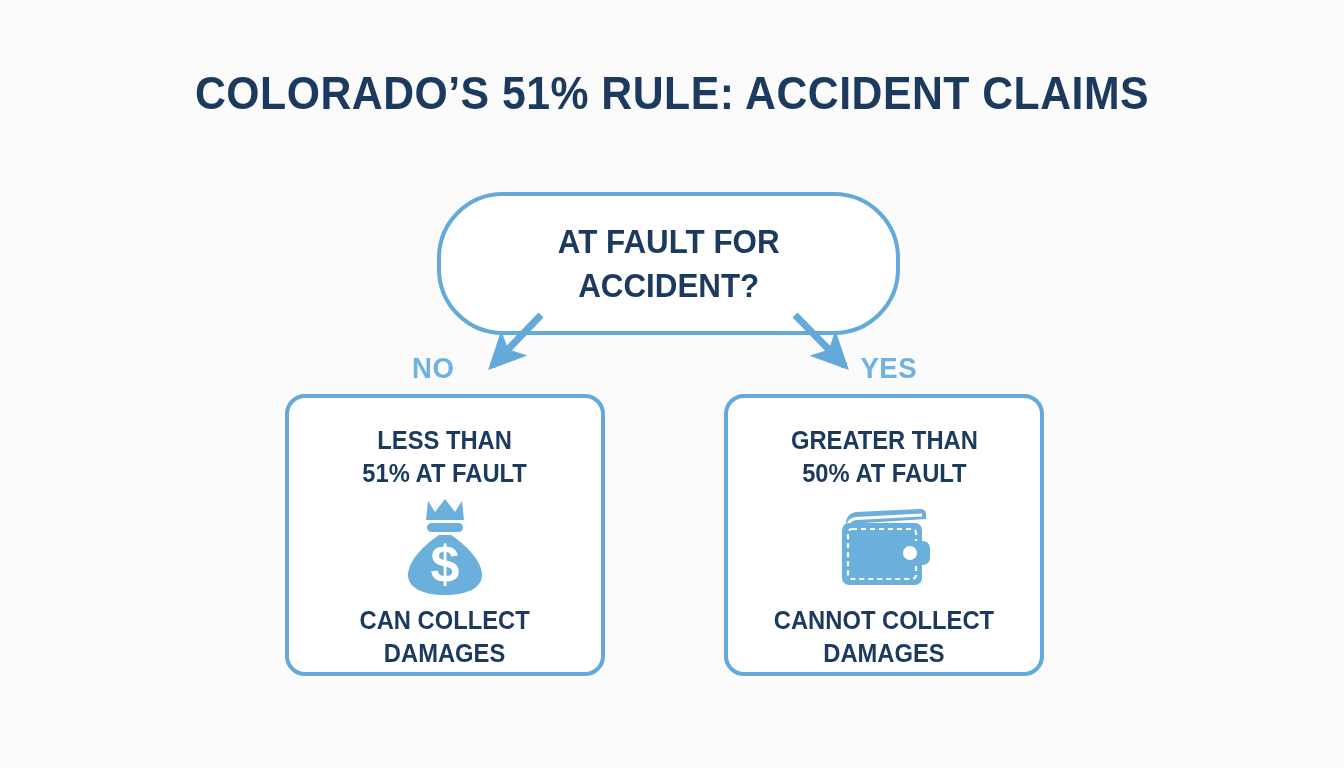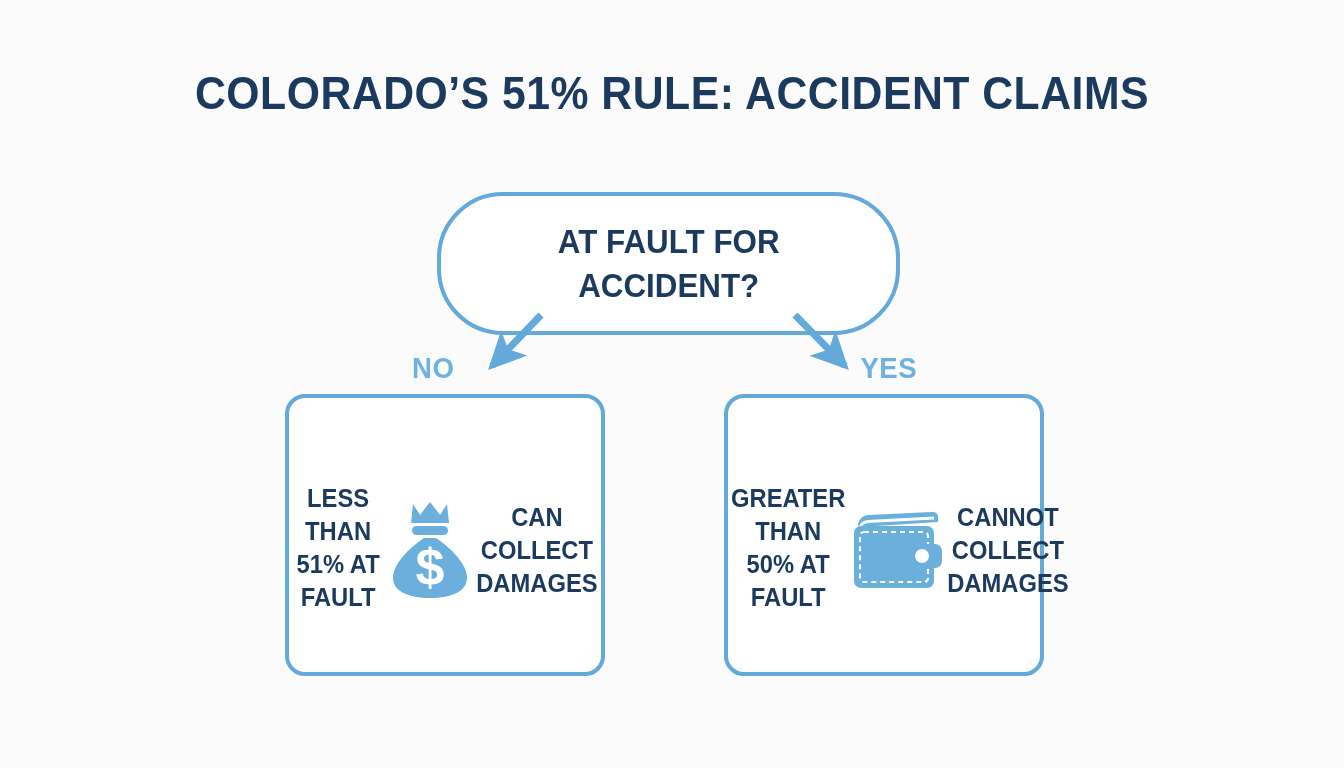--- a/index.html
+++ b/index.html
@@ -89,21 +89,21 @@
   
   .card {
     position: absolute;
     box-sizing: border-box;
     width: 320px;
     height: 282px;
     background: #ffffff;
     border: 4px solid #63a9da;
     border-radius: 20px;
     display: flex;
-    flex-direction: row;
+    flex-direction: column;
     align-items: center;
     justify-content: flex-start;
     padding-top: 26px;
   }
   .card-left  { left: 285px; top: 394px; }
   .card-right { left: 724px; top: 394px; }
 
   .card-head, .card-foot {
     font-family: "Liberation Sans Narrow", "Liberation Sans", sans-serif;
     font-size: 25px;

